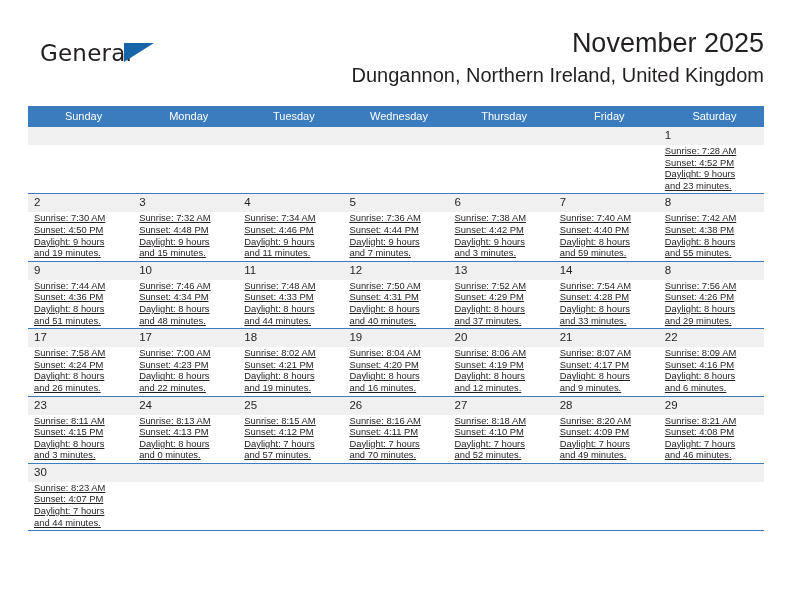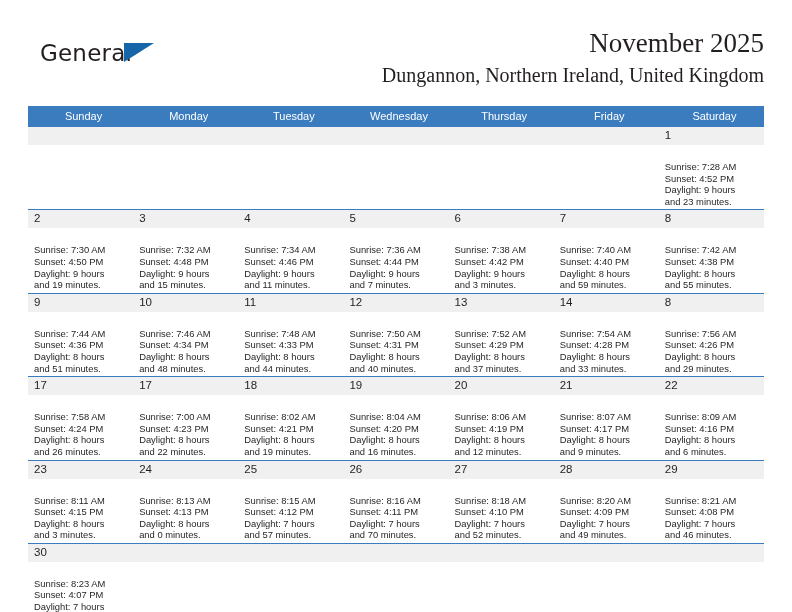--- a/index.html
+++ b/index.html
@@ -63,21 +63,20 @@
     color: #a21caf;
     font-family: "DejaVu Sans", sans-serif;
     line-height: 26px;
     margin-top: 47px;
   }
   .title-block {
     position: absolute;
     right: 0;
     top: 0;
     text-align: right;
-    font-family: Liberation Serif, serif;
   }
   .cal-title {
     font-size: 27px;
     font-weight: normal;
     color: #231f20;
     line-height: 34px;
     white-space: nowrap;
   }
   .cal-subtitle {
     font-size: 20px;
@@ -120,24 +119,25 @@
     font-size: 11.5px;
     color: #231f20;
     padding: 2px 0 3px 6px;
     height: 13px;
     line-height: 13px;
   }
   .daynum.empty {
     color: transparent;
   }
   .info {
-    padding: 16px 4px 2px 6px;
+    padding: 0 4px 2px 6px;
     font-size: 9.4px;
     line-height: 11.6px;
     color: #231f20;
+    text-decoration: underline;
   }
   .info div {
     white-space: nowrap;
   }
   .cell-empty .info { visibility: hidden; }
 </style>
 </head>
 <body>
 
 <div class="page">

